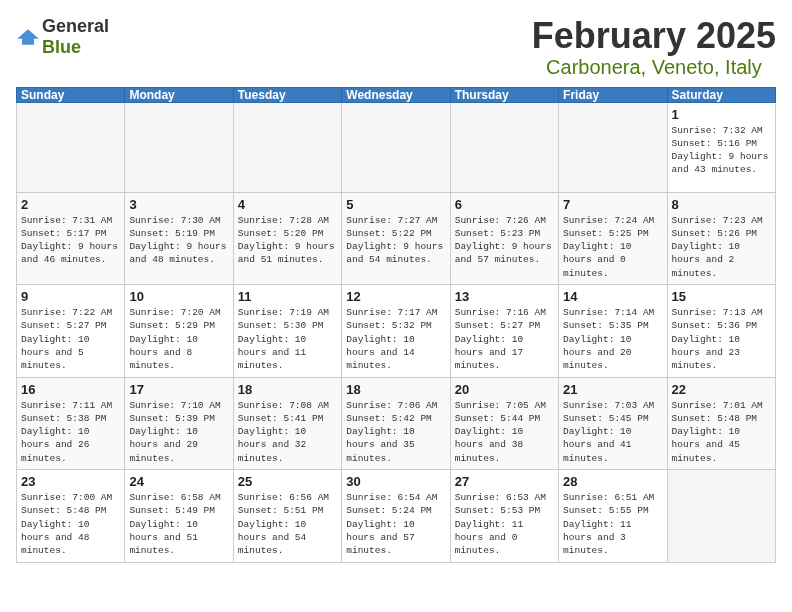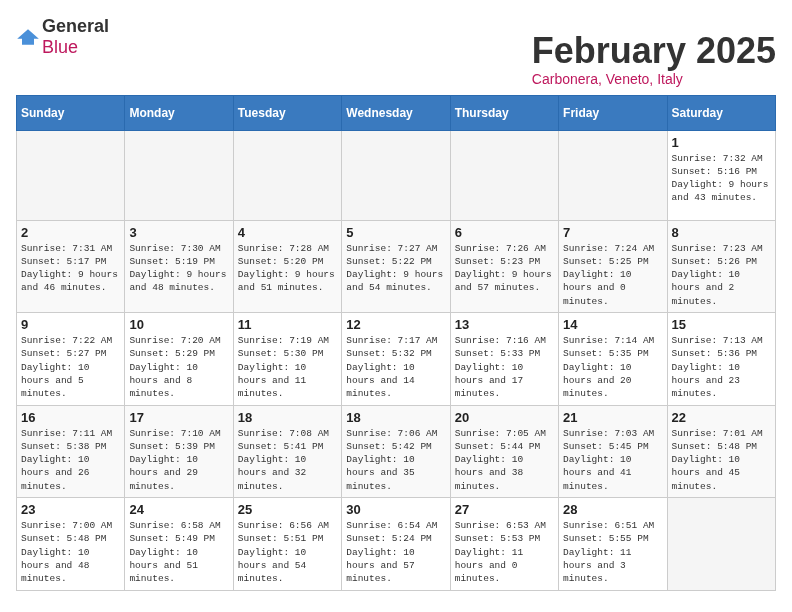--- a/index.html
+++ b/index.html
@@ -21,52 +21,51 @@
       align-items: center;
       gap: 2px;
     }
     .logo-text-general {
       font-size: 18px;
       font-weight: bold;
       color: #333;
     }
     .logo-text-blue {
       font-size: 18px;
-      font-weight: normal;
-      color: #be185d;
+      font-weight: bold;
+      color: #4d7c0f;
     }
     .logo-icon {
       width: 24px;
       height: 24px;
     }
     .title-area {
-      text-align: left;
-      margin-top: 15px;
+      text-align: center;
     }
     .month-year {
       font-size: 36px;
       font-weight: bold;
       color: #333;
       line-height: 1.1;
     }
     .location {
-      font-size: 14px;
-      color: #be185d;
+      font-size: 20px;
+      color: #4d7c0f;
     }
     table {
       width: 100%;
       border-collapse: collapse;
       table-layout: fixed;
     }
     thead tr th {
       background-color: #3a7abf;
       color: #fff;
       font-size: 12px;
       font-weight: bold;
-      padding: 10px 4px;
+      padding: 0 4px;
       text-align: left;
       border: 1px solid #2a6aaf;
     }
     tbody tr td {
       border: 1px solid #ccc;
       vertical-align: top;
       padding: 4px;
       font-size: 10px;
       color: #333;
       height: 90px;
@@ -203,21 +202,21 @@
         </td>
         <td>
           <span class="day-number">12</span>
           <div class="day-info">Sunrise: 7:17 AM
 Sunset: 5:32 PM
 Daylight: 10 hours and 14 minutes.</div>
         </td>
         <td>
           <span class="day-number">13</span>
           <div class="day-info">Sunrise: 7:16 AM
-Sunset: 5:33 PM
+Sunset: 5:27 PM
 Daylight: 10 hours and 17 minutes.</div>
         </td>
         <td>
           <span class="day-number">14</span>
           <div class="day-info">Sunrise: 7:14 AM
 Sunset: 5:35 PM
 Daylight: 10 hours and 20 minutes.</div>
         </td>
         <td>
           <span class="day-number">15</span>

